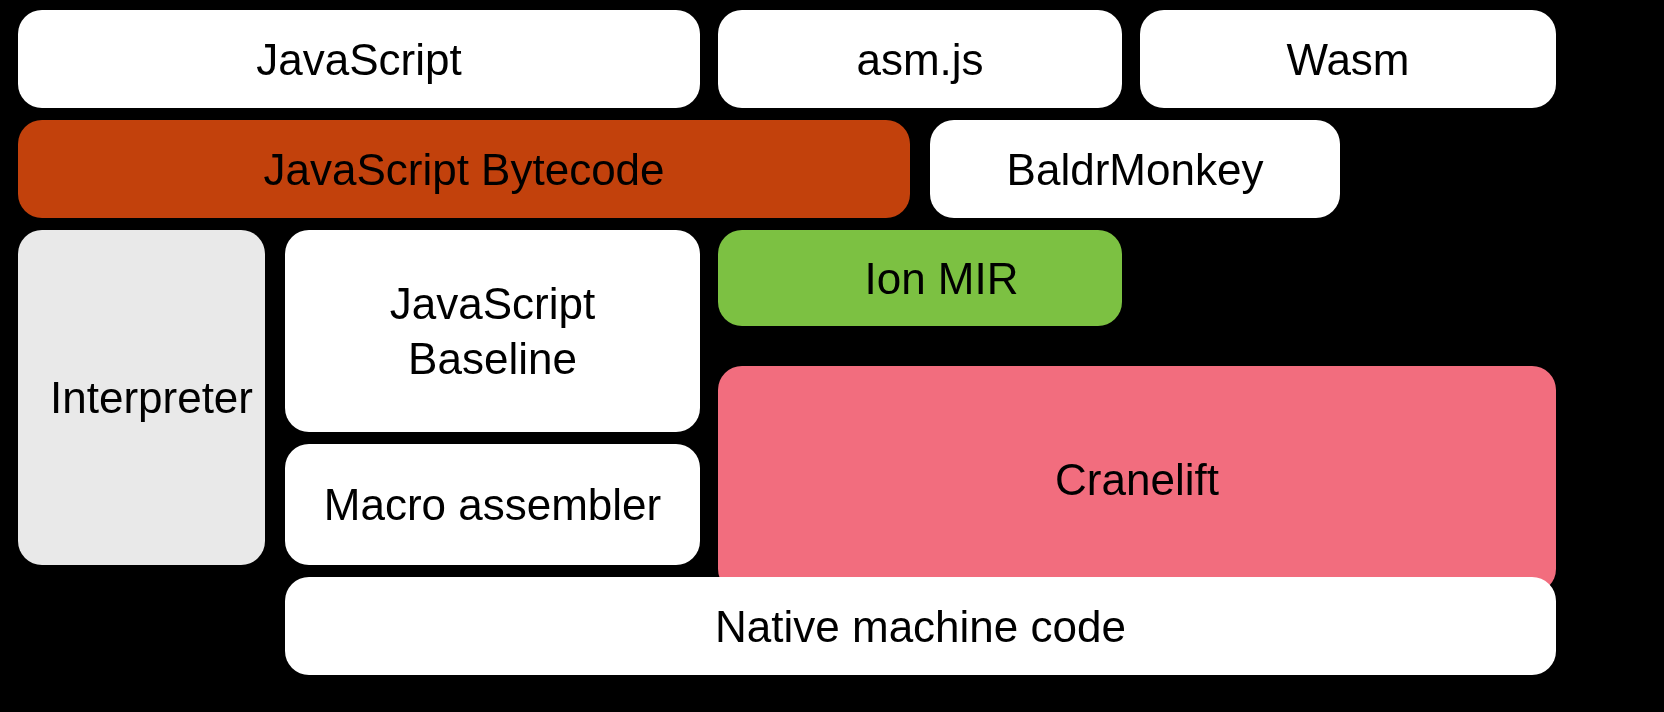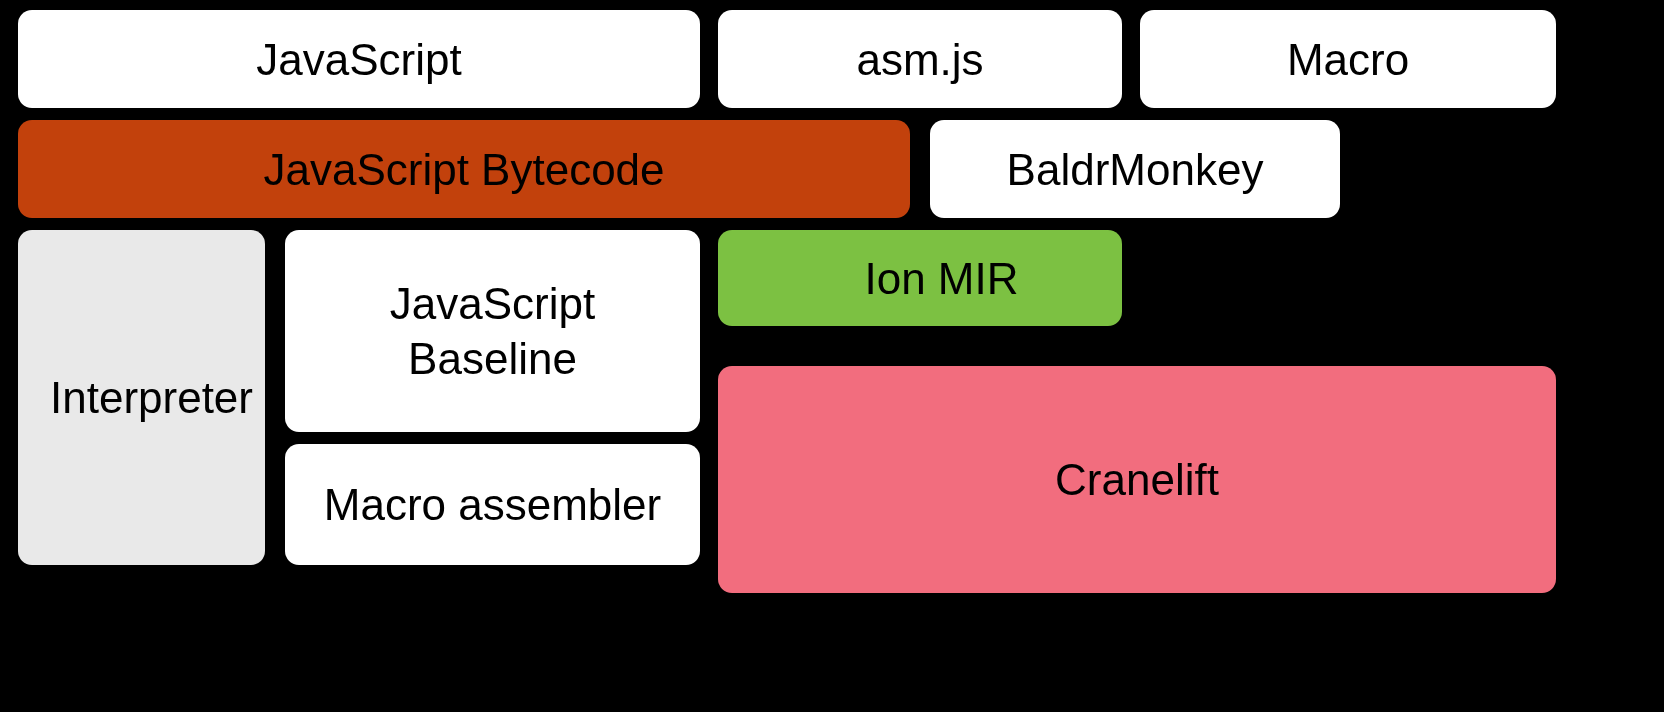--- a/index.html
+++ b/index.html
@@ -13,21 +13,21 @@
   .stage {
     position: relative;
     width: 1664px;
     height: 712px;
     background: #000000;
     overflow: hidden;
   }
   .box {
     position: absolute;
     background: #ffffff;
-    border-radius: 14px;
+    border-radius: 24px;
     display: flex;
     align-items: center;
     justify-content: center;
     text-align: center;
     font-size: 44px;
     line-height: 1.25;
     color: #000000;
     box-sizing: border-box;
   }
   
@@ -53,21 +53,21 @@
 
   <div class="box b-javascript" style="background: rgb(255, 255, 255);">
     <span>JavaScript</span>
   </div>
 
   <div class="box b-asmjs" style="background: rgb(255, 255, 255);">
     <span>asm.js</span>
   </div>
 
   <div class="box b-wasm" style="background: rgb(255, 255, 255);">
-    <span>Macro</span>
+    <span>Wasm</span>
   </div>
 
   <div class="box b-bytecode" style="background: #c2410c;">
     <span>JavaScript Bytecode</span>
   </div>
 
   <div class="box b-baldrmonkey" style="background: rgb(255, 255, 255);">
     <span>BaldrMonkey</span>
   </div>
 
@@ -84,14 +84,17 @@
   </div>
 
   <div class="box b-cranelift" style="background: rgb(242, 109, 126);">
     <span>Cranelift</span>
   </div>
 
   <div class="box b-macroassembler" style="background: rgb(255, 255, 255);">
     <span>Macro assembler</span>
   </div>
 
+  <div class="box b-native" style="background: rgb(255, 255, 255);">
+    <span>Native machine code</span>
+  </div>
 
 </div>
 
 </body></html>

